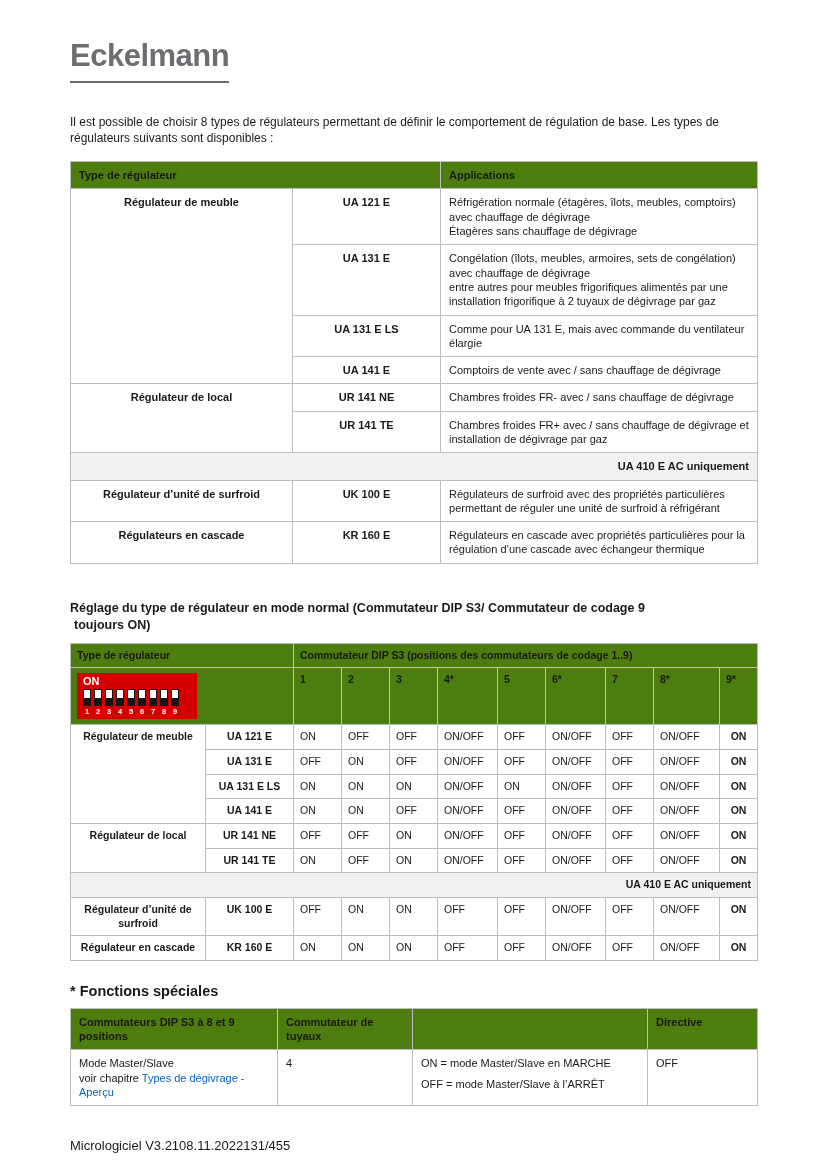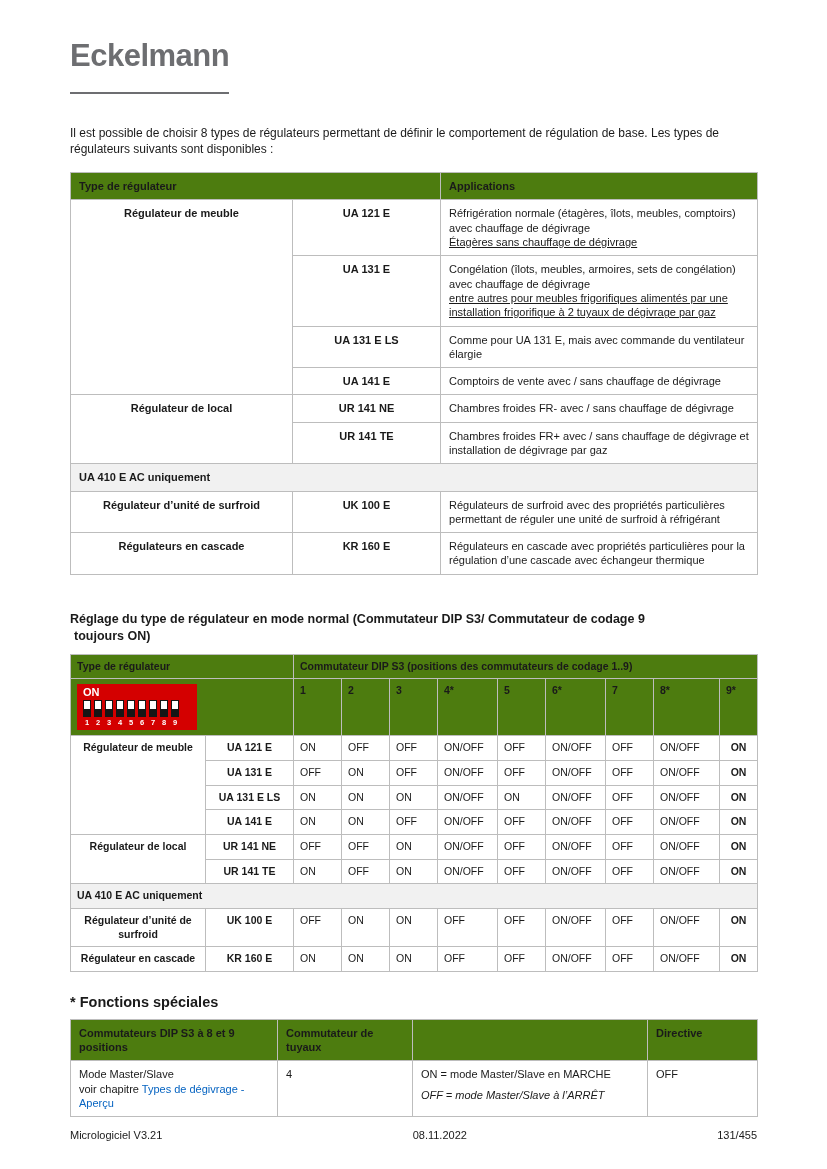--- a/index.html
+++ b/index.html
@@ -13,21 +13,21 @@
   }
   .page { padding: 40px 70px 0 70px; }
 
   .logo {
     display: inline-block;
     font-size: 31px;
     font-weight: bold;
     color: #6d6e71;
     letter-spacing: -0.5px;
     border-bottom: 2px solid #6d6e71;
-    padding-bottom: 19px;
+    padding-bottom: 8px;
     line-height: 1.05;
   }
 
   .intro {
     margin-top: 31px;
     font-size: 12px;
     line-height: 1.4;
     max-width: 690px;
   }
 
@@ -39,22 +39,22 @@
   }
   th, td {
     border: 1px solid #bdbdbd;
     padding: 6px 8px;
     vertical-align: top;
     text-align: left;
     line-height: 1.3;
   }
   thead th { background: #4d7c0f; font-weight: bold; }
   .b { font-weight: bold; text-align: center; }
-  .section-row { background: #f1f1f1; font-weight: bold; }
-  .app-line + .app-line { margin-top: 0; text-decoration: underline; }
+  .section-row { background: #f1f1f1; font-weight: bold; text-align: right; }
+  .app-line + .app-line { margin-top: 0; }
 
   .t1 { margin-top: 14px; }
 
   .heading2 {
     margin-top: 36px;
     font-size: 12.5px;
     font-weight: bold;
     line-height: 1.35;
     max-width: 690px;
   }
@@ -79,29 +79,28 @@
   .dip-numbers { display: flex; gap: 3px; margin-top: 2px; }
   .dip-num { width: 8px; color: #ffffff; font-size: 7.5px; text-align: center; font-weight: bold; line-height: 1.1; }
 
   .heading3 {
     margin-top: 22px;
     font-size: 14.5px;
     font-weight: bold;
   }
 
   .t3 { margin-top: 9px; }
-  .t3 .desc-line2 { margin-top: 6px; font-style: italic; }
+  .t3 .desc-line2 { margin-top: 6px; }
   .link { color: #0563c1; cursor: pointer; }
 
   .footer {
     position: absolute;
-    left: 70px; right: 70px; bottom: 28px;
+    left: 70px; right: 70px; bottom: 16px;
     display: flex;
-    justify-content: space-between;
-    font-size: 11px;
+    font-size: 13px;
     color: #1a1a1a;
   }
 </style>
 </head>
 <body>
 
 <div class="page">
 
   <div class="logo">Eckelmann</div>
 

